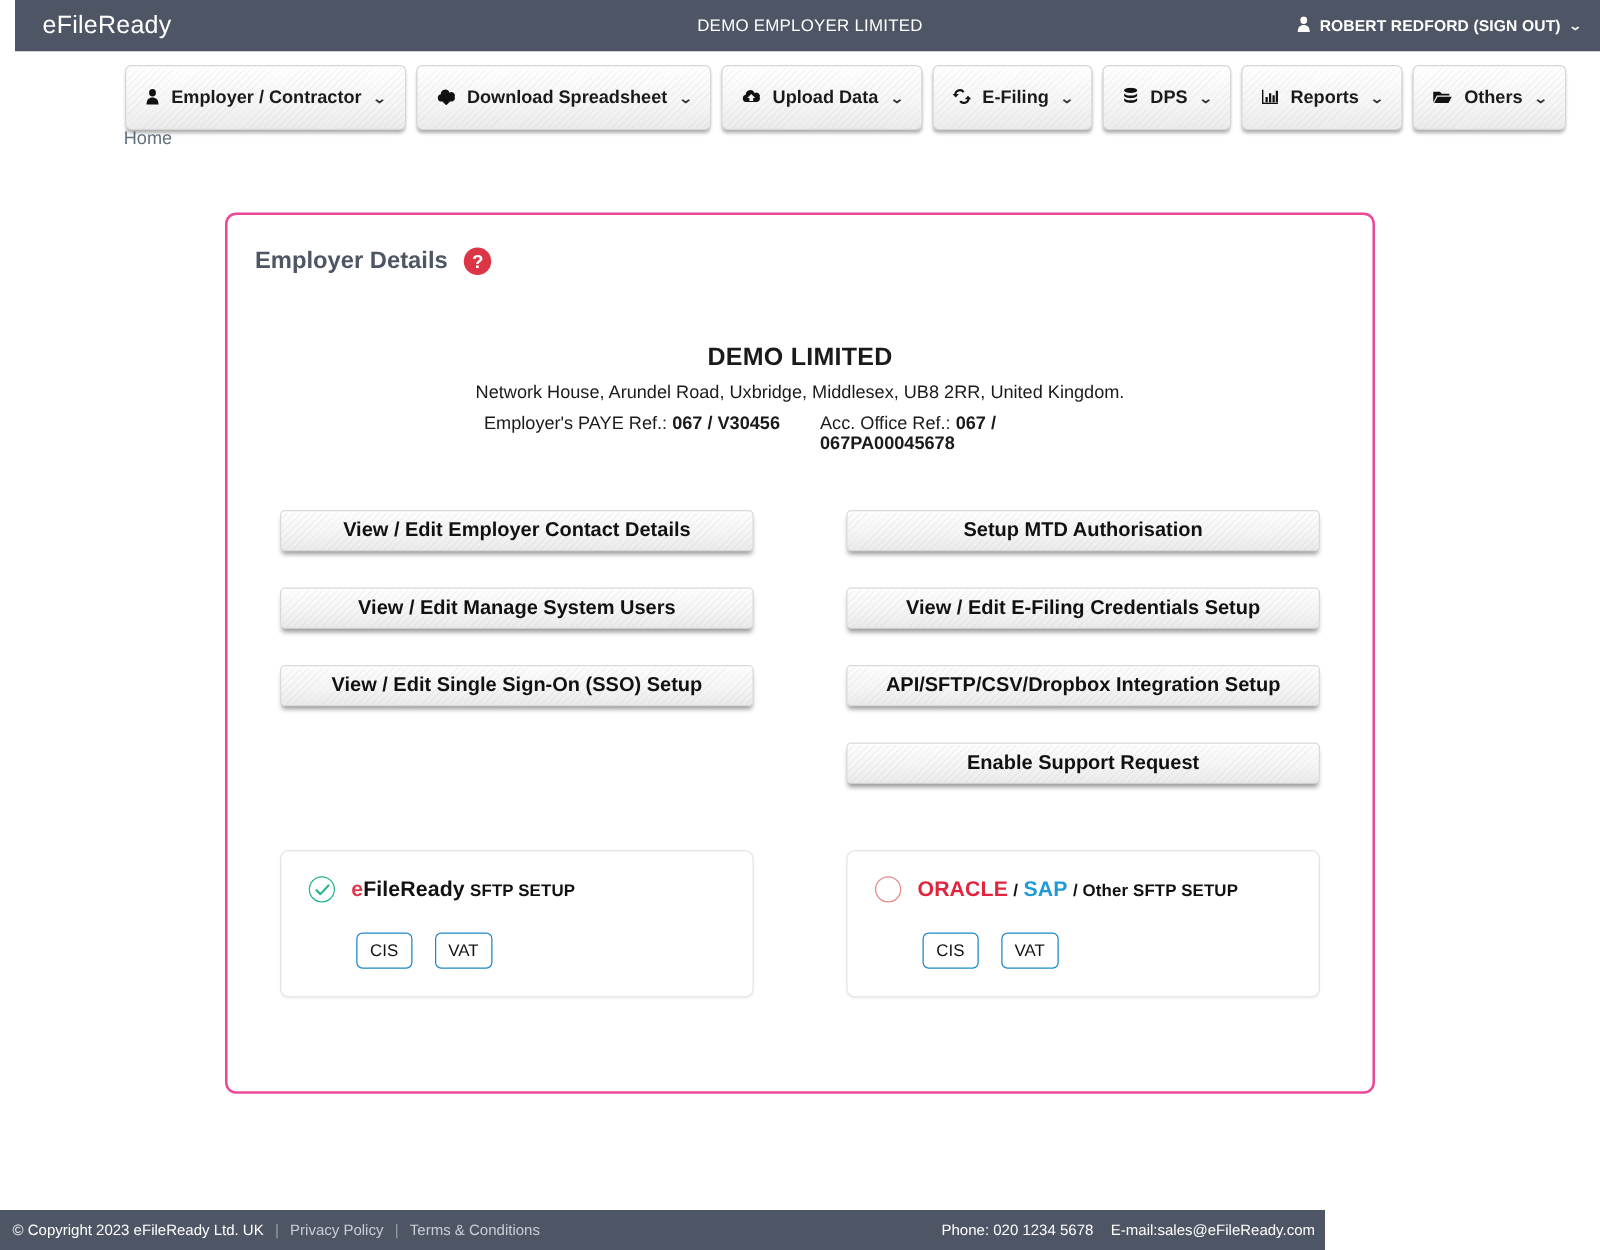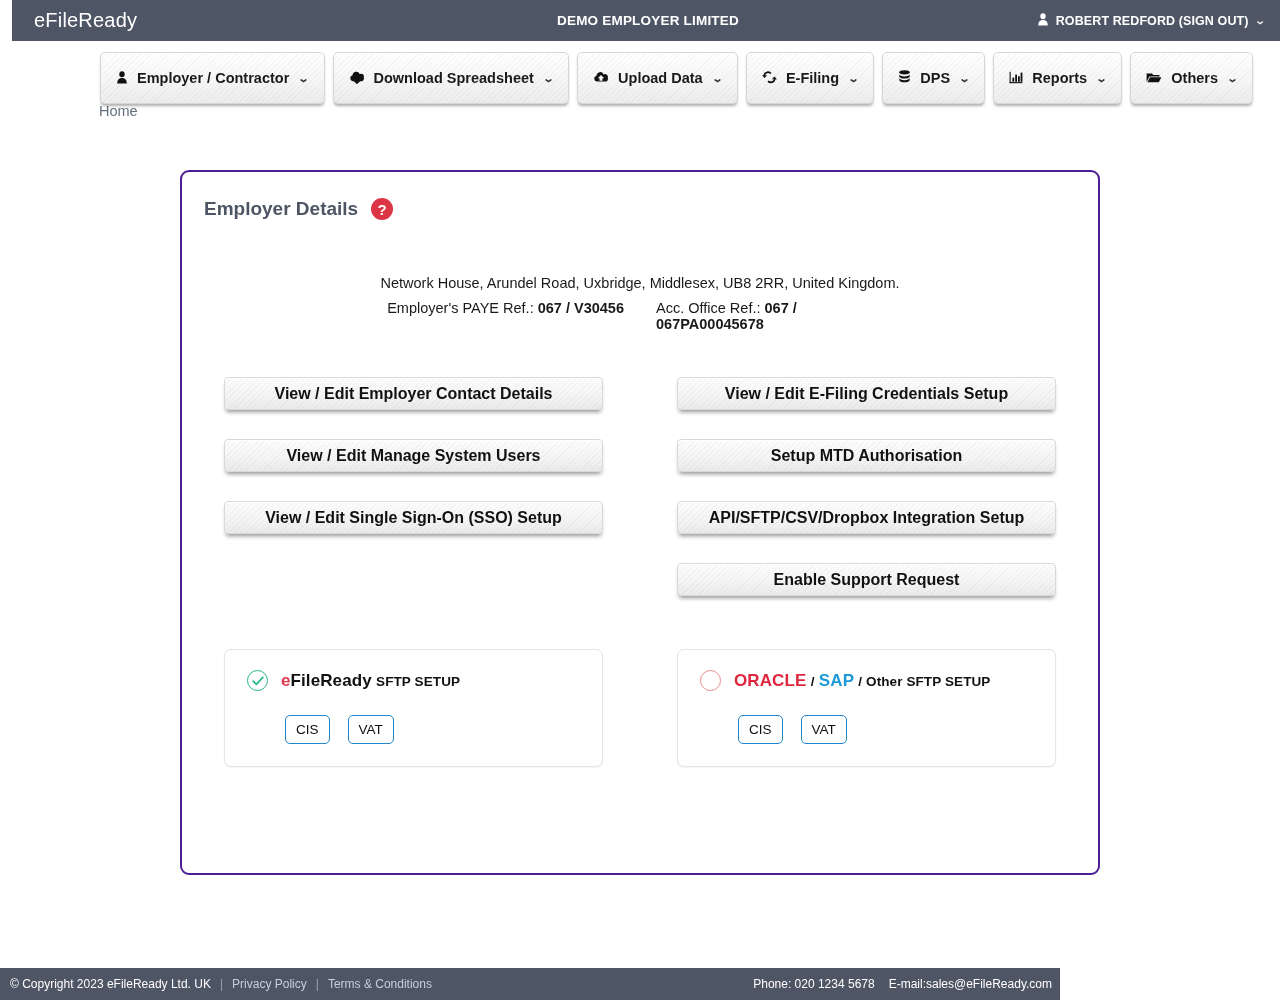--- a/index.html
+++ b/index.html
@@ -29,21 +29,21 @@
     font-size: 20px;
     font-weight: 400;
     letter-spacing: .2px;
     color: #ffffff;
   }
   .topbar-center {
     position: absolute;
     left: 4px; right: 0;
     text-align: center;
     font-size: 13.5px;
-    font-weight: bold;
+    font-weight: normal;
     letter-spacing: .2px;
     pointer-events: none;
   }
   .topbar-right {
     margin-left: auto;
     display: flex;
     align-items: center;
     gap: 7px;
     font-size: 12.5px;
     font-weight: bold;
@@ -92,21 +92,21 @@
     color: #65707d;
   }
 
   
   .panel {
     position: absolute;
     left: 180px;
     top: 170px;
     width: 920px;
     height: 705px;
-    border: 2px solid #4c1d95;
+    border: 2px solid #ec4899;
     border-radius: 9px;
     background: #ffffff;
   }
   .panel-title {
     display: flex;
     align-items: center;
     gap: 13px;
     padding: 26px 0 0 22px;
     font-size: 19px;
     font-weight: bold;
@@ -337,20 +337,21 @@
 </div>
 
 <div class="panel">
 
   <div class="panel-title">
     <span>Employer Details</span>
     <span class="help-icon">?</span>
   </div>
 
   <div class="company">
+    <div class="company-name">DEMO LIMITED</div>
     <div class="company-addr">Network House, Arundel Road, Uxbridge, Middlesex, UB8 2RR, United Kingdom.</div>
 
 
     <div class="company-row">
       <div class="cr-left">
         <span>Employer's PAYE Ref.:</span>
         <b>067 / V30456</b>
       </div>
       <div class="cr-right">
         <span>Acc. Office Ref.:</span>
@@ -359,22 +360,22 @@
     </div>
   </div>
 
   <div class="actions">
     <div class="acol">
       <div class="actbtn">View / Edit Employer Contact Details</div>
       <div class="actbtn">View / Edit Manage System Users</div>
       <div class="actbtn">View / Edit Single Sign-On (SSO) Setup</div>
     </div>
     <div class="acol">
+      <div class="actbtn">Setup MTD Authorisation</div>
       <div class="actbtn">View / Edit E-Filing Credentials Setup</div>
-      <div class="actbtn">Setup MTD Authorisation</div>
       <div class="actbtn">API/SFTP/CSV/Dropbox Integration Setup</div>
       <div class="actbtn">Enable Support Request</div>
     </div>
   </div>
 
   <div class="cards">
 
     <div class="card">
       <div class="card-head">
         <span class="radio-mark radio-on">

